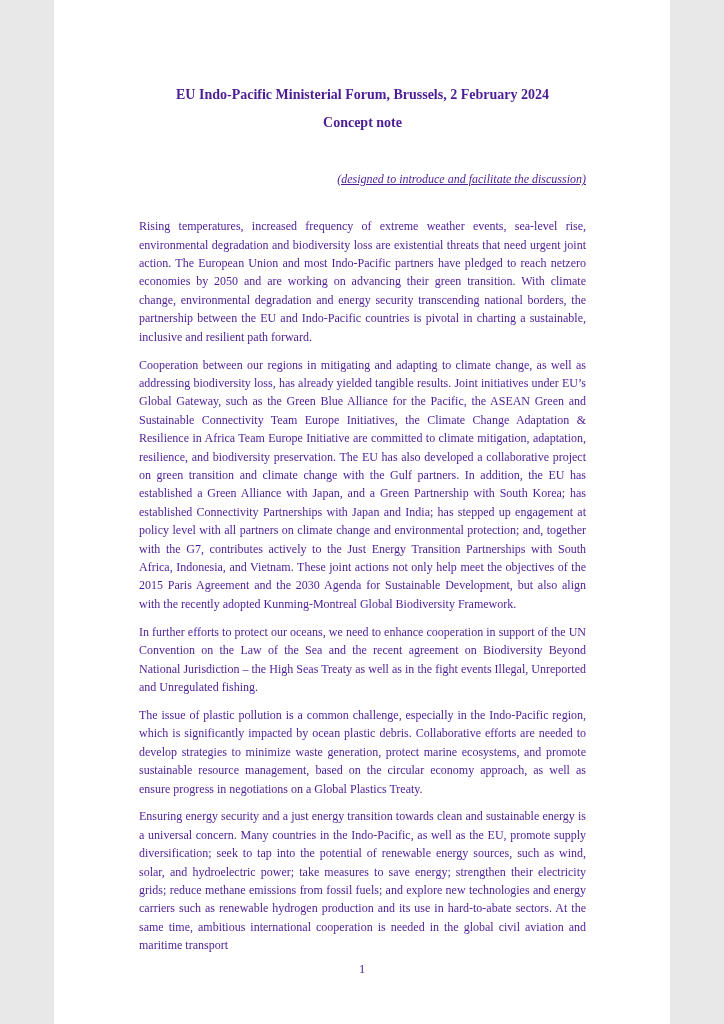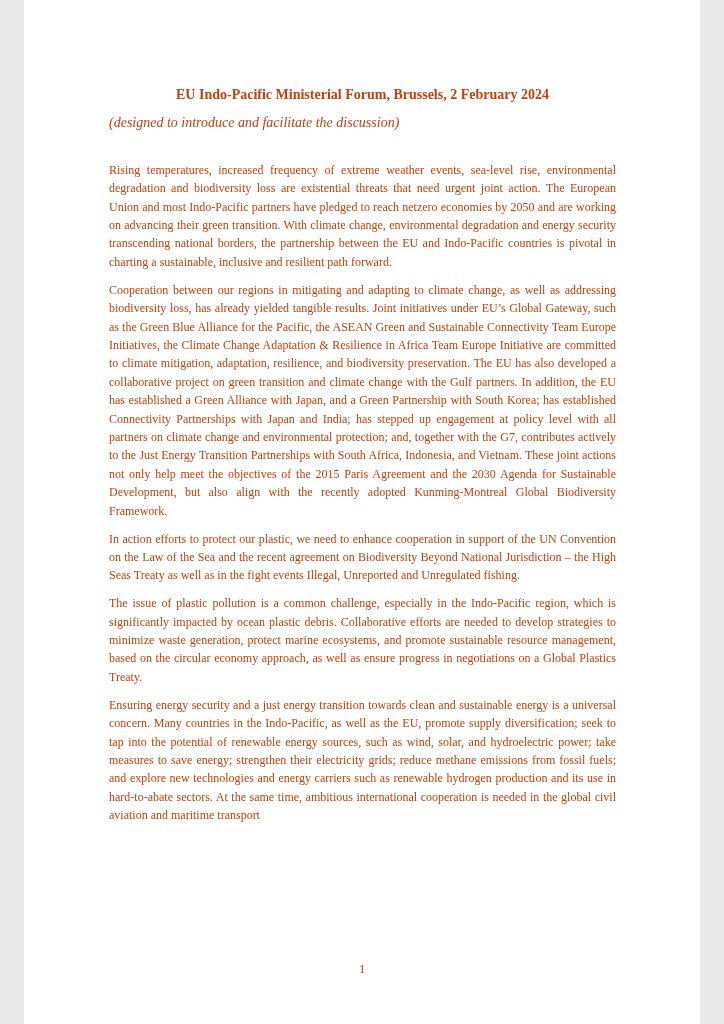--- a/index.html
+++ b/index.html
@@ -2,50 +2,51 @@
 <html><head>
 <meta charset="utf-8">
 <style>
   html, body {
     margin: 0;
     padding: 0;
     background: #e8e8e8;
   }
   .page {
     position: relative;
-    width: 676px;
+    width: 616px;
     height: 1024px;
     margin: 0 auto;
     background: #ffffff;
     font-family: "Liberation Serif", serif;
-    color: #c2410c;
+    color: #4c1d95;
     overflow: hidden;
     box-sizing: border-box;
   }
   .content {
     padding: 86px 84px 0 85px;
   }
   .doc-title,
   .doc-subtitle,
   .doc-heading {
     font-size: 14px;
     font-weight: bold;
     text-align: center;
     line-height: 18.4px;
     margin: 0 0 9.5px 0;
   }
   .doc-heading {
     margin-bottom: 38px;
   }
   .doc-note {
     font-style: italic;
-    font-size: 14px;
-    text-align: left;
+    font-size: 12px;
+    text-align: right;
     line-height: 18.4px;
     margin: 0 0 28.5px 0;
+    text-decoration: underline;
   }
   .body-para {
     font-size: 12px;
     line-height: 18.4px;
     text-align: justify;
     margin: 0 0 9.5px 0;
   }
   .body-para b {
     font-weight: normal;
   }
@@ -59,26 +60,27 @@
     line-height: 14px;
   }
 </style>
 </head>
 <body>
 
 <div class="page">
   <div class="content">
     <header>
       <h1 class="doc-title">EU Indo-Pacific Ministerial Forum, Brussels, 2 February 2024</h1>
+      <h3 class="doc-heading">Concept note</h3>
       <p class="doc-note">(designed to introduce and facilitate the discussion)</p>
     </header>
     <main id="doc-body">
         <p class="body-para"><span>Rising temperatures, increased frequency of extreme weather events, sea-level rise, environmental degradation and biodiversity loss are existential threats that need urgent joint action. The European Union and most Indo-Pacific partners have pledged to reach netzero economies by 2050 and are working on advancing their green transition. With climate change, environmental degradation and energy security transcending national borders, the partnership between the EU and Indo-Pacific countries is pivotal in charting a sustainable, inclusive and resilient path forward.</span></p>
         <p class="body-para"><b>Cooperation</b><span> between our regions in mitigating and adapting to climate change, as well as addressing biodiversity loss, has already yielded tangible results. Joint initiatives under EU’s Global Gateway, such as the Green Blue Alliance for the Pacific, the ASEAN Green and Sustainable Connectivity Team Europe Initiatives, the Climate Change Adaptation &amp; Resilience in Africa Team Europe Initiative are committed to climate mitigation, adaptation, resilience, and biodiversity preservation. The EU has also developed a collaborative project on green transition and climate change with the Gulf partners. In addition, the EU has established a Green Alliance with Japan, and a Green Partnership with South Korea; has established Connectivity Partnerships with Japan and India; has stepped up engagement at policy level with all partners on climate change and environmental protection; and, together with the G7, contributes actively to the Just Energy Transition Partnerships with South Africa, Indonesia, and Vietnam. These joint actions not only help meet the objectives of the 2015 Paris Agreement and the 2030 Agenda for Sustainable Development, but also align with the recently adopted Kunming-Montreal Global Biodiversity Framework.</span></p>
-        <p class="body-para"><span>In action efforts to protect our </span><b>plastic</b><span>, we need to enhance cooperation in support of the UN Convention on the Law of the Sea and the recent agreement on Biodiversity Beyond National Jurisdiction – the High Seas Treaty as well as in the fight events Illegal, Unreported and Unregulated fishing.</span></p>
+        <p class="body-para"><span>In further efforts to protect our </span><b>oceans</b><span>, we need to enhance cooperation in support of the UN Convention on the Law of the Sea and the recent agreement on Biodiversity Beyond National Jurisdiction – the High Seas Treaty as well as in the fight events Illegal, Unreported and Unregulated fishing.</span></p>
         <p class="body-para"><span>The issue of </span><b>plastic pollution</b><span> is a common challenge, especially in the Indo-Pacific region, which is significantly impacted by ocean plastic debris. Collaborative efforts are needed to develop strategies to minimize waste generation, protect marine ecosystems, and promote sustainable resource management, based on the circular economy approach, as well as ensure progress in negotiations on a Global Plastics Treaty.</span></p>
         <p class="body-para"><span>Ensuring </span><b>energy security and a just energy transition</b><span> towards clean and sustainable energy is a universal concern. Many countries in the Indo-Pacific, as well as the EU, promote supply diversification; seek to tap into the potential of renewable energy sources, such as wind, solar, and hydroelectric power; take measures to save energy; strengthen their electricity grids; reduce methane emissions from fossil fuels; and explore new technologies and energy carriers such as renewable hydrogen production and its use in hard-to-abate sectors. At the same time, ambitious international cooperation is needed in the global civil aviation and maritime transport</span></p>
       </main>
   </div>
   <footer class="page-footer">
     <span>1</span>
   </footer>
 </div>
 
 </body></html>

